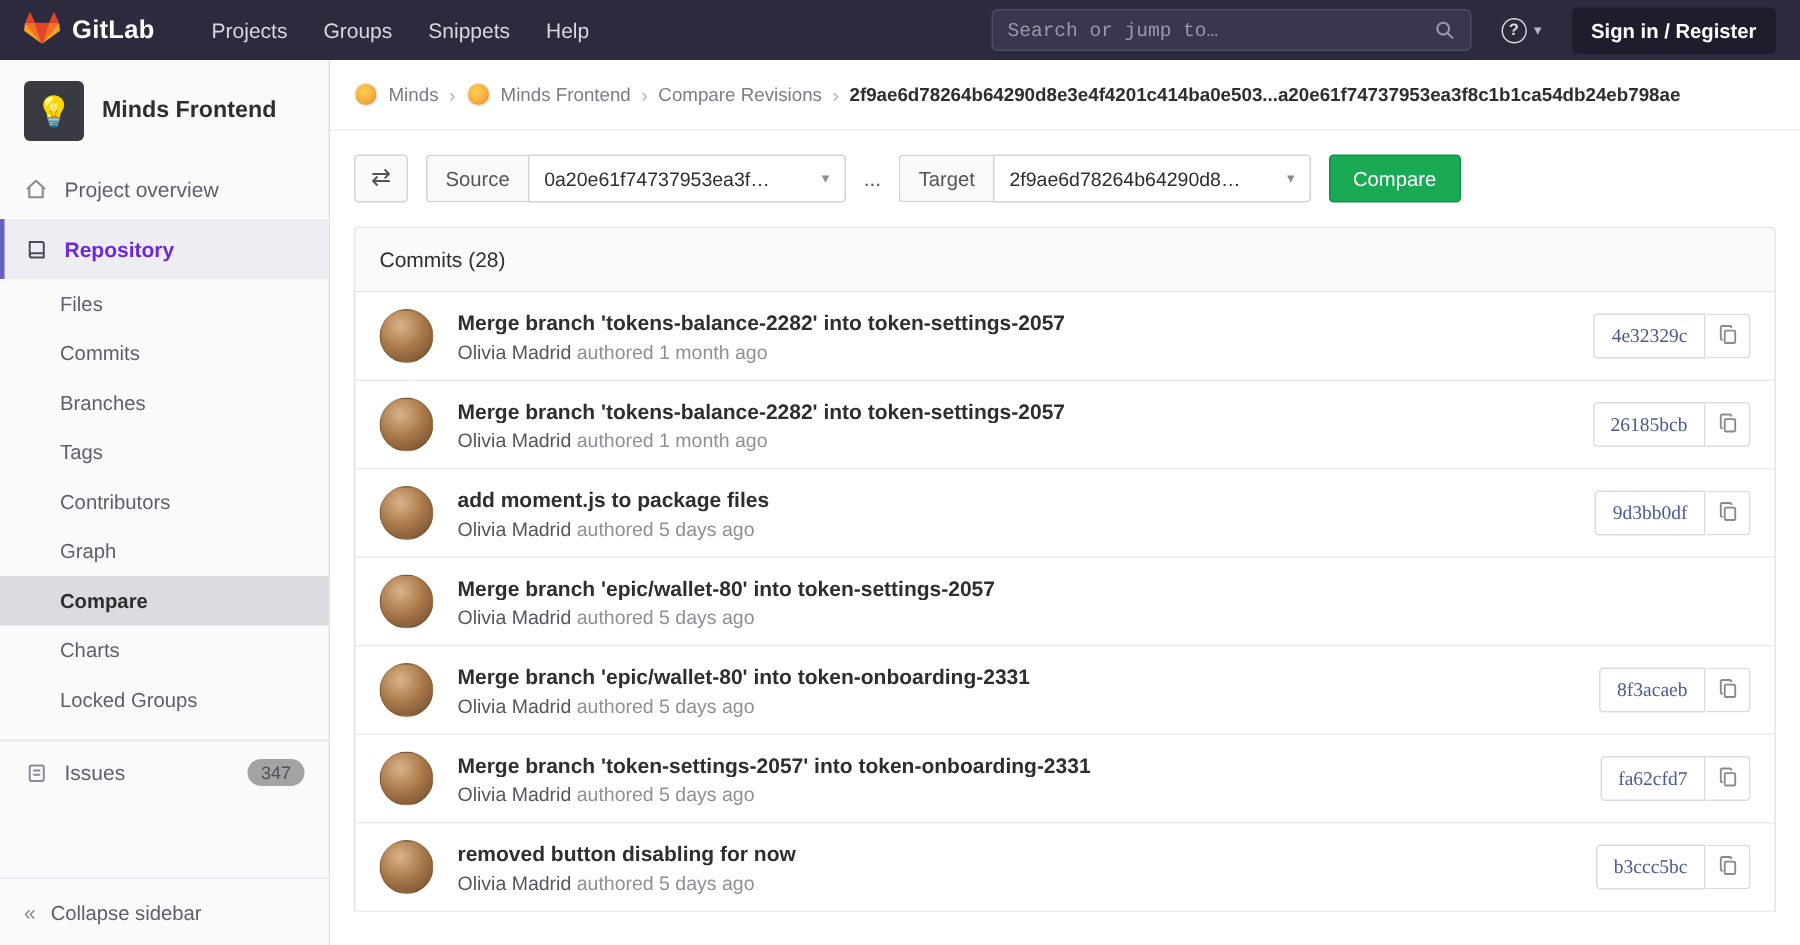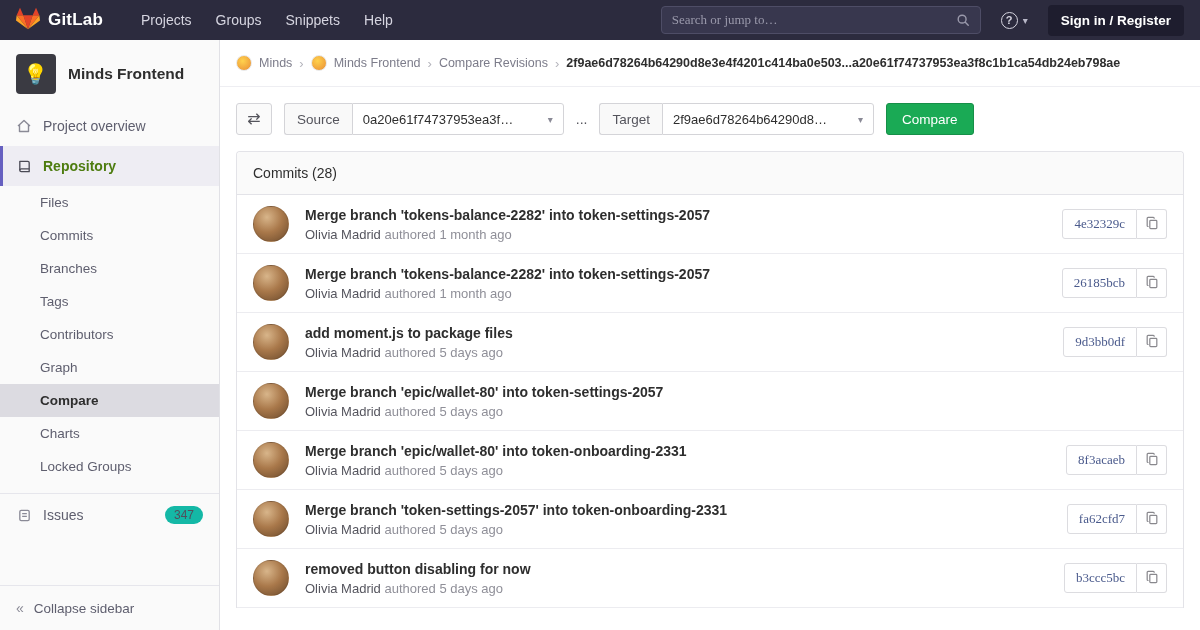--- a/index.html
+++ b/index.html
@@ -22,21 +22,21 @@
   .brand-name { color:#fff; font-weight:bold; font-size:17px; letter-spacing:.2px; }
   .nav-links { display:flex; align-items:center; }
   .nav-link { color:#d6d5e0; font-size:14px; padding:0 12px; line-height:40px; text-decoration:none; cursor:pointer; }
   .navbar-right { margin-left:auto; display:flex; align-items:center; gap:20px; }
   .search-box {
     display:flex; align-items:center; width:320px; height:28px;
     background:#38374e; border:1px solid #4e4d66; border-radius:4px; padding:0 10px; cursor:text;
   }
   .search-box input {
     flex:1; background:transparent; border:none; outline:none;
-    color:#e6e6ee; font-size:13px; font-family:Liberation Serif, serif;
+    color:#e6e6ee; font-size:13px; font-family:Liberation Mono, monospace;
   }
   .search-box input::placeholder { color:#9a99ab; }
   .help-menu { display:flex; align-items:center; gap:5px; cursor:pointer; }
   .help-circle {
     width:17px; height:17px; border:1.5px solid #d6d5e0; border-radius:50%;
     color:#d6d5e0; font-size:11px; font-weight:bold; display:flex; align-items:center; justify-content:center;
   }
   .nav-caret { color:#b9b8c8; font-size:10px; }
   .signin {
     background:#1e1d2e; color:#fff; font-size:13.5px; font-weight:bold;
@@ -54,32 +54,32 @@
     display:flex; align-items:center; justify-content:center; font-size:20px; flex-shrink:0;
   }
   .project-name { font-weight:bold; font-size:15.5px; color:#2e2e2e; }
   .nav-item {
     display:flex; align-items:center; gap:11px; padding:12px 16px;
     color:#5e5e6e; font-size:14px; text-decoration:none; cursor:pointer;
   }
   .nav-item .icon { width:16px; display:flex; justify-content:center; flex-shrink:0; }
   .repo-header {
     background:#eeedf3; border-left:3px solid #6660c0; padding-left:13px;
-    color:#4d7c0f; font-weight:600;
+    color:#6d28d9; font-weight:600;
   }
   .subnav { list-style:none; }
   .subnav a {
     display:block; padding:9px 16px 9px 40px; color:#5e5e6e; font-size:13.5px;
     text-decoration:none; cursor:pointer;
   }
   .subnav a.active { background:#dcdbe1; color:#2e2e2e; font-weight:bold; }
   .issues-item { border-top:1px solid #e6e6ec; margin-top:10px; }
   .issues-item .label { flex:1; }
   .badge {
-    background:#14b8a6; color:#50505c; font-size:12px; padding:2px 9px;
+    background:#a3a3a3; color:#50505c; font-size:12px; padding:2px 9px;
     border-radius:10px; font-weight:normal;
   }
   .collapse-row {
     position:absolute; bottom:0; left:0; width:100%;
     border-top:1px solid #e6e6ec; padding:14px 16px;
     display:flex; align-items:center; gap:10px; color:#5e5e6e; font-size:13.5px; cursor:pointer;
     background:#fafafa;
   }
   .collapse-glyph { font-size:14px; color:#8a8a96; }
 

